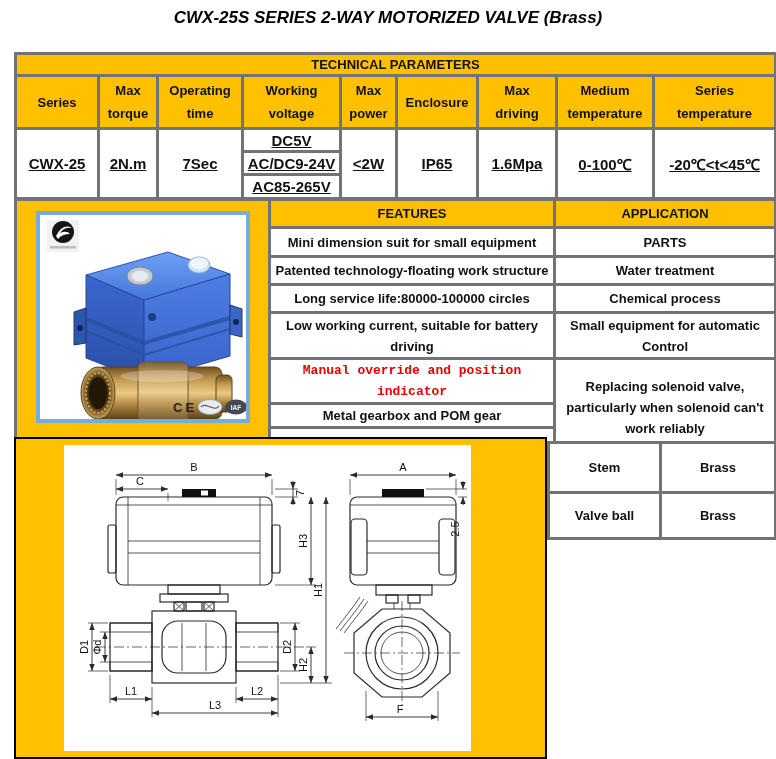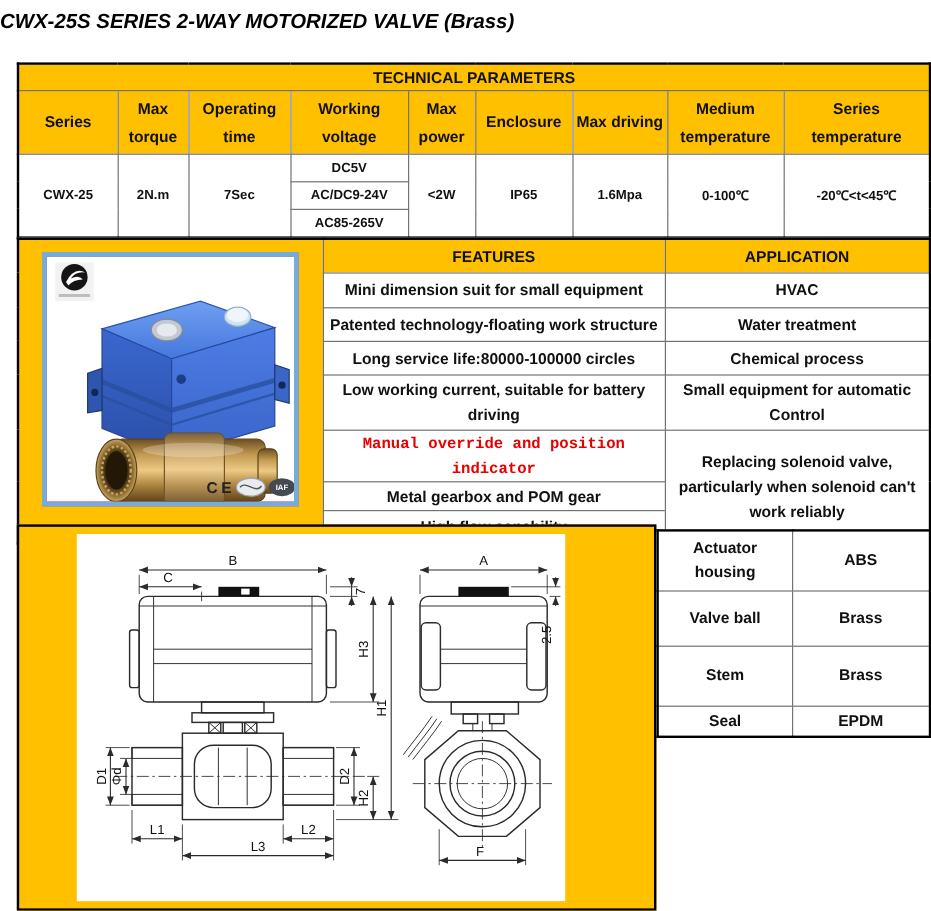--- a/index.html
+++ b/index.html
@@ -3,38 +3,38 @@
 <meta charset="utf-8">
 <style>
   * { box-sizing: border-box; margin: 0; padding: 0; }
   html, body { background: #fff; }
   body {
     width: 776px; height: 759px; position: relative; overflow: hidden;
     font-family: "Liberation Sans", sans-serif; color: #111;
   }
   .page-title {
     position: absolute; top: 8px; left: 0; width: 776px;
-    text-align: left; font-size: 17px; font-weight: 700; font-style: italic;
+    text-align: center; font-size: 17px; font-weight: 700; font-style: italic;
     color: #000;
   }
   table { border-collapse: collapse; table-layout: fixed; position: absolute; background: #fff; }
   td, th {
-    border: 1px solid #737373; text-align: center; vertical-align: middle;
+    border: 3px solid #737373; text-align: center; vertical-align: middle;
     font-weight: 700; font-size: 13px; color: #111; padding: 0 2px; overflow: hidden;
   }
   .yellow-bg { background: #FFC000; }
   #tech-table { left: 14px; top: 52px; width: 760px; border: 2px solid #000; }
   #tech-table .hdr-cols th { line-height: 23px; }
-  #tech-table td { font-size: 11px; }
+  #tech-table td { font-size: 15px; text-decoration: underline; }
   #middle-table { left: 14px; top: 198px; width: 760px; border: 2px solid #000; }
   #middle-table td { line-height: 21px; }
   .photo-cell { background: #FFC000; vertical-align: top; padding: 0; }
   .photo-frame {
     width: 214px; height: 212px; border: 4px solid #73ADDE;
-    background: #ef4444; margin: 10px auto 0;
+    background: #22c55e; margin: 10px auto 0;
   }
   .red-text { color: #E60000; font-family: Liberation Mono, monospace; }
   #drawing-cell {
     position: absolute; left: 14px; top: 437px; width: 533px; height: 322px;
     background: #FFC000; border: 2px solid #000;
   }
   .drawing-white {
     position: absolute; left: 48px; top: 6px; width: 407px; height: 306px; background: #fff;
   }
   #parts-table { left: 547px; top: 441px; width: 227px; border: 2px solid #000; }
@@ -183,21 +183,21 @@
             </g>
           </g>
         </svg>
       </div>
     </td>
     <th class="yellow-bg">FEATURES</th>
     <th class="yellow-bg">APPLICATION</th>
   </tr>
   <tr style="height:29px">
     <td>Mini dimension suit for small equipment</td>
-    <td>HVAC</td>
+    <td>PARTS</td>
   </tr>
   <tr style="height:28px">
     <td>Patented technology-floating work structure</td>
     <td>Water treatment</td>
   </tr>
   <tr style="height:28px">
     <td>Long service life:80000-100000 circles</td>
     <td>Chemical process</td>
   </tr>
   <tr style="height:46px">
@@ -348,29 +348,21 @@
   </div>
 </div>
 
 <table id="parts-table">
   <colgroup>
       <col style="width:112px">
       <col style="width:115px">
     </colgroup>
   <tbody>
   <tr style="height:50px">
-    <td>Actuator housing</td>
-    <td>ABS</td>
+    <td>Stem</td>
+    <td>Brass</td>
   </tr>
   <tr style="height:46px">
     <td>Valve ball</td>
     <td>Brass</td>
   </tr>
-  <tr style="height:50px">
-    <td>Stem</td>
-    <td>Brass</td>
-  </tr>
-  <tr style="height:26px">
-    <td>Seal</td>
-    <td>EPDM</td>
-  </tr>
 </tbody>
   </table>
 
 </body></html>

